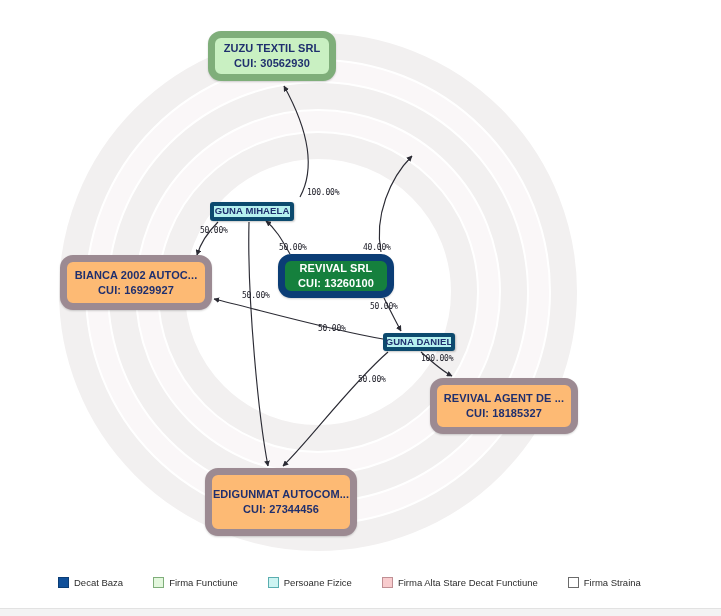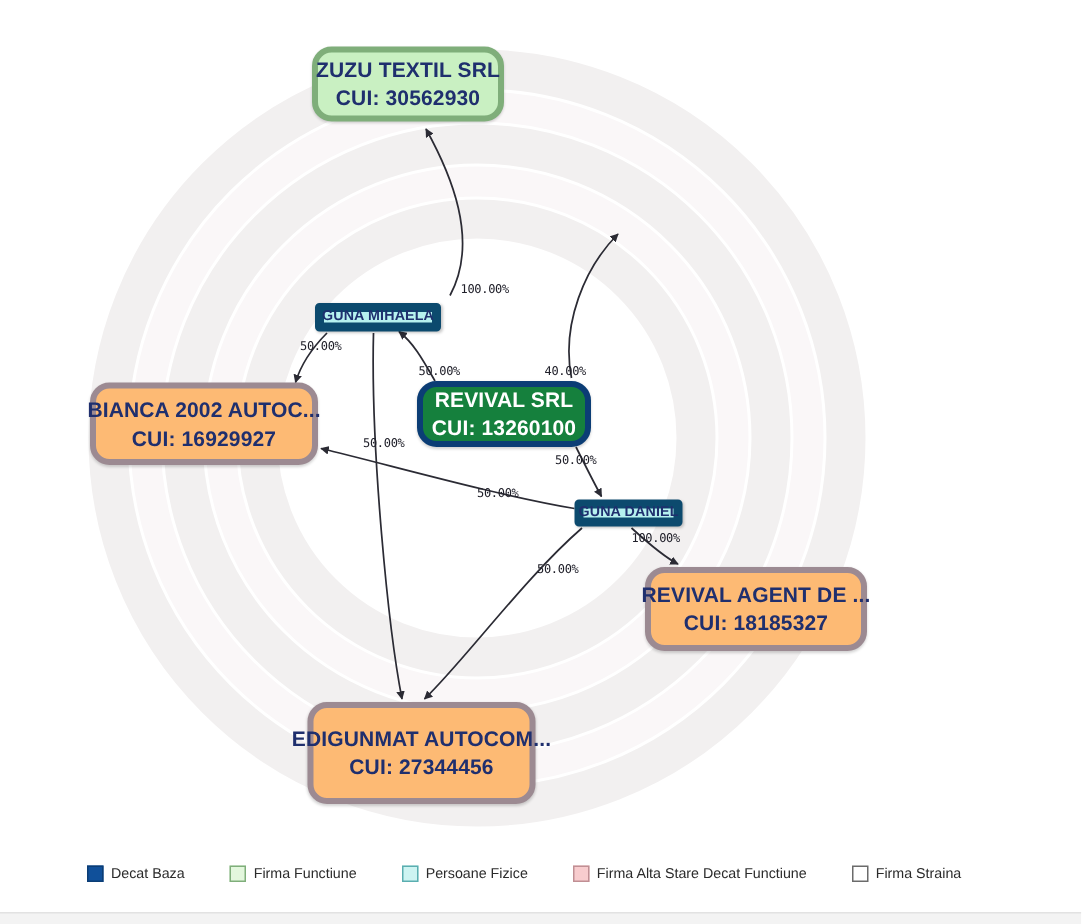--- a/index.html
+++ b/index.html
@@ -29,40 +29,40 @@
     position: absolute;
     left: 0;
     top: 0;
     width: 721px;
     height: 556px;
   }
   .node {
     position: absolute;
     box-sizing: border-box;
     border-radius: 13px;
-    border: 4px solid #a3a3a3;
+    border: 7px solid #a3a3a3;
     display: flex;
     flex-direction: column;
     align-items: center;
     justify-content: center;
     text-align: center;
     color: #1f2f6e;
-    font-size: 14px;
+    font-size: 11px;
     font-weight: bold;
     line-height: 1.35;
     letter-spacing: 0.1px;
     box-shadow: 0 1px 2px rgba(0,0,0,0.18);
   }
   .node .n-line { display: block; white-space: nowrap; }
   .node.company-green { background: #c9f0c2; border-color: #7fae7a; }
   .node.company-pink  { background: #fdba74; border-color: #9c8a92; }
   .node.company-base  { background: #15803d; border-color: #0b3d75; color: #ffffff; }
   .node.person {
     background: #b6f1ef;
-    border: 6px solid #0c4a6e;
+    border: 4px solid #0c4a6e;
     border-radius: 3px;
     box-shadow: 1px 1px 2px rgba(0,0,0,0.22);
     font-size: 9.5px;
     padding: 0 5px;
   }
   .edge-label {
     position: absolute;
     font-family: "DejaVu Sans Mono", monospace;
     font-size: 8px;
     color: #20202a;

